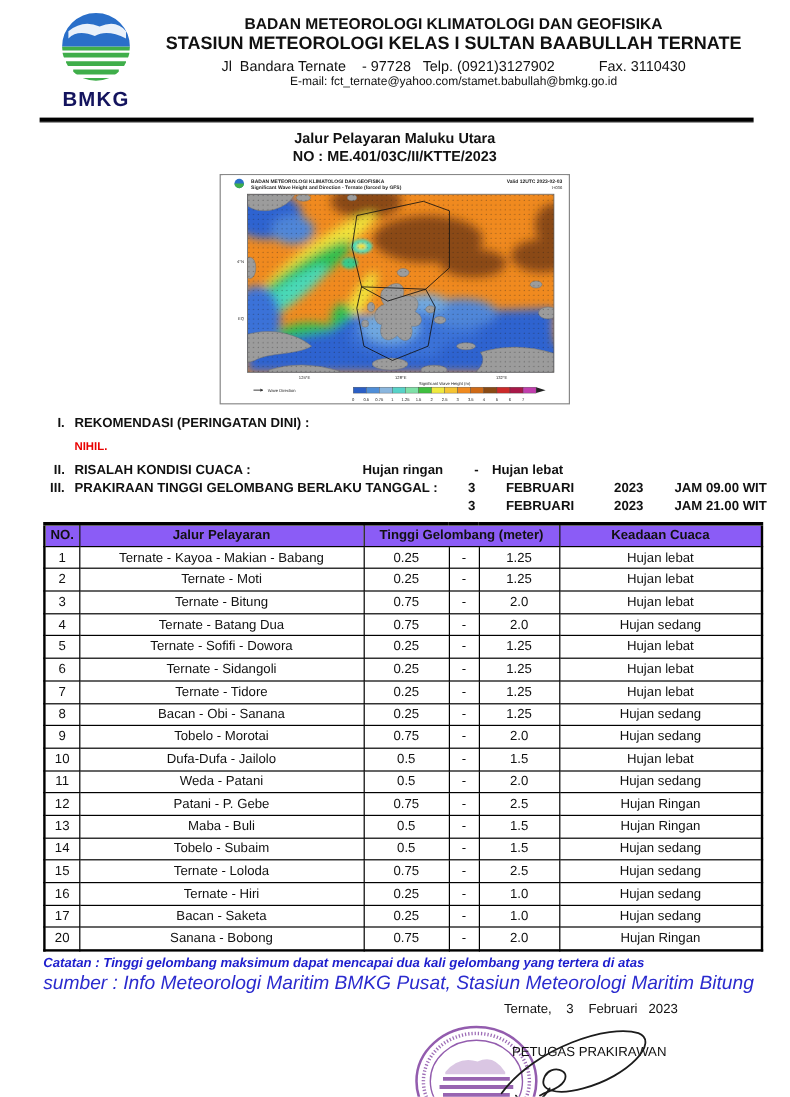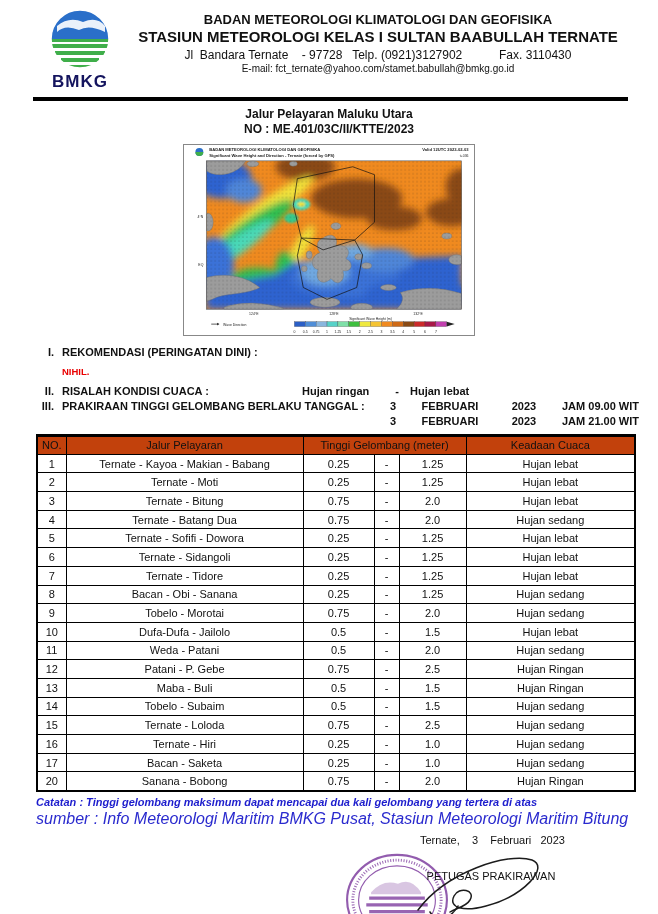--- a/index.html
+++ b/index.html
@@ -45,21 +45,21 @@
   .dcol { font-weight:bold; font-size:11px; text-align:center; }
   .d-day { width:22px; }
   .d-month { width:92px; }
   .d-year { width:56px; }
   .d-time { margin-left:10px; text-align:left; }
 
   
   table.fc { border-collapse:collapse; margin:5px 0 0 36px; table-layout:fixed; }
   table.fc { border:2px solid #000; border-top:3px solid #000; }
   table.fc th, table.fc td { border:1px solid #000; font-size:11px; padding:0 4px; height:18.7px; overflow:hidden; white-space:nowrap; }
-  table.fc th { background:#c2410c; font-weight:normal; }
+  table.fc th { background:#8b5cf6; font-weight:bold; }
   td.c-no, th.c-no { text-align:center; }
   td.c-route { text-align:center; }
   th.c-route, th.c-wave, th.c-weather { text-align:center; }
   td.c-min, td.c-max, td.c-dash { text-align:center; }
   td.c-weather { text-align:center; }
 
   
   .note1 { margin:4px 0 0 36px; font-size:11px; font-weight:bold; font-style:italic; color:#1d1dcd; }
   .note2 { margin:2px 0 0 36px; font-size:16px; font-style:italic; color:#2a2ace; }
   .sig-area { position:relative; height:120px; margin-top:2px; }

